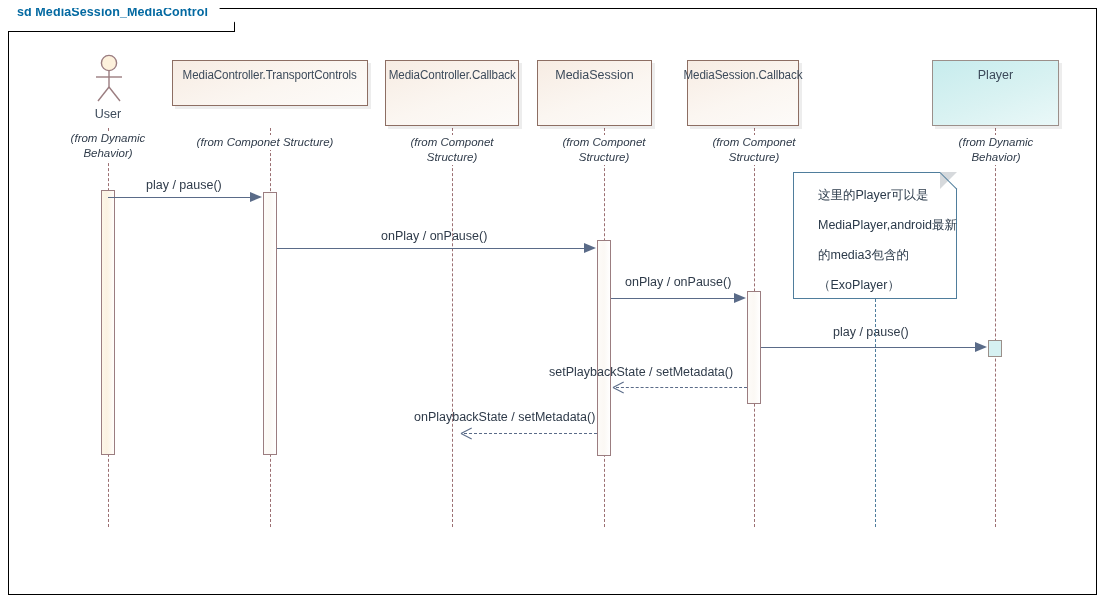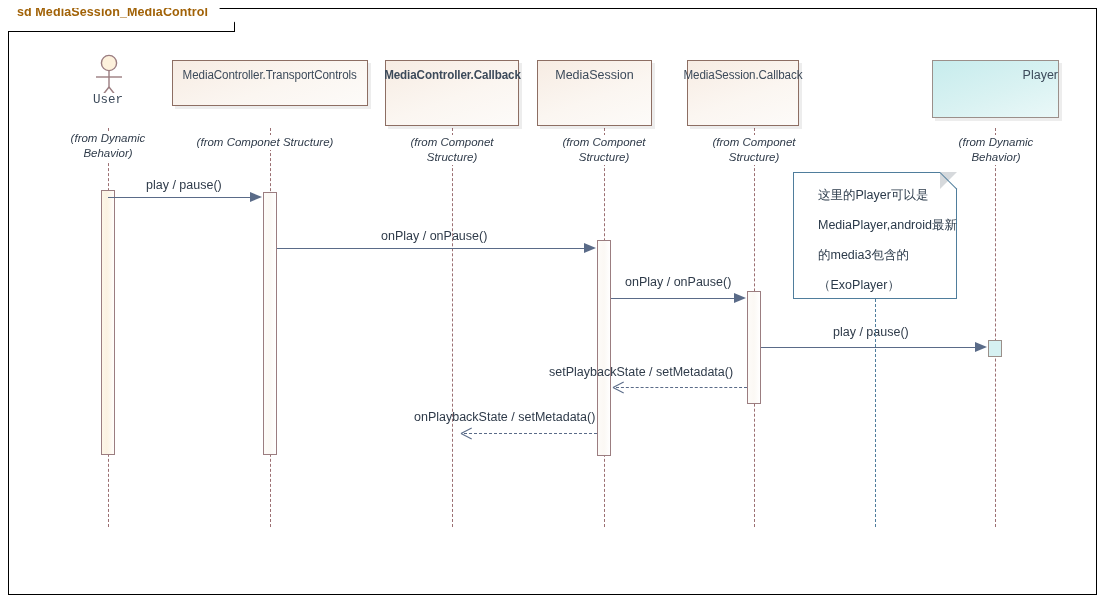--- a/index.html
+++ b/index.html
@@ -37,21 +37,21 @@
     display: flex;
     align-items: center;
     background: #ffffff;
     border: 1.5px solid #000000;
     border-top: none;
     border-left: none;
     box-sizing: border-box;
     clip-path: polygon(0 0, calc(100% - 16px) 0, 100% 60%, 100% 100%, 0 100%);
     font-size: 12.5px;
     font-weight: bold;
-    color: #a16207;
+    color: #0369a1;
     white-space: nowrap;
     letter-spacing: 0.1px;
   }
 
   
   .lifeline-dash {
     position: absolute;
     width: 0;
     border-left: 1.2px dashed #9b6f72;
     z-index: 1;
@@ -227,48 +227,48 @@
 
   <div class="actor" style="left:88px; top:54px; width:42px; height:50px;">
     <svg width="42" height="50" viewBox="0 0 42 50">
       <circle cx="21" cy="9" r="7.6" fill="#fdf1dc" stroke="#9b7d80" stroke-width="1.4"></circle>
       <line x1="21" y1="17" x2="21" y2="33" stroke="#9b7d80" stroke-width="1.4"></line>
       <line x1="8" y1="23" x2="34" y2="23" stroke="#9b7d80" stroke-width="1.4"></line>
       <line x1="21" y1="33" x2="10" y2="47" stroke="#9b7d80" stroke-width="1.4"></line>
       <line x1="21" y1="33" x2="32" y2="47" stroke="#9b7d80" stroke-width="1.4"></line>
     </svg>
   </div>
-  <div class="actor-name" style="left:68px; top:93px; width:80px;font-family:Liberation Mono, monospace;">User</div>
+  <div class="actor-name" style="left:68px; top:107px; width:80px;">User</div>
   <div class="part-sub" style="left:58px; top:131px; width:100px;">(from Dynamic</div>
   <div class="part-sub" style="left:58px; top:146px; width:100px;">Behavior)</div>
 
   <div class="part-box" style="left:172px; top:60px; width:196px; height:46px;">
     <span class="part-title condensed">MediaController.TransportControls</span>
   </div>
   <div class="part-sub" style="left:170px; top:135px; width:190px;">(from Componet Structure)</div>
 
-  <div class="part-box" style="left:385px; top:60px; width:134px; height:66px;font-weight:bold;">
+  <div class="part-box" style="left:385px; top:60px; width:134px; height:66px;">
     <span class="part-title condensed">MediaController.Callback</span>
   </div>
   <div class="part-sub" style="left:387px; top:135px; width:130px;">(from Componet</div>
   <div class="part-sub" style="left:387px; top:150px; width:130px;">Structure)</div>
 
   <div class="part-box" style="left:537px; top:60px; width:115px; height:66px;">
     <span class="part-title">MediaSession</span>
   </div>
   <div class="part-sub" style="left:539px; top:135px; width:130px;">(from Componet</div>
   <div class="part-sub" style="left:539px; top:150px; width:130px;">Structure)</div>
 
   <div class="part-box" style="left:687px; top:60px; width:112px; height:66px;">
     <span class="part-title condensed">MediaSession.Callback</span>
   </div>
   <div class="part-sub" style="left:689px; top:135px; width:130px;">(from Componet</div>
   <div class="part-sub" style="left:689px; top:150px; width:130px;">Structure)</div>
 
-  <div class="part-box player" style="left:932px; top:60px; width:127px; height:58px;justify-content:flex-end;">
+  <div class="part-box player" style="left:932px; top:60px; width:127px; height:66px;">
     <span class="part-title">Player</span>
   </div>
   <div class="part-sub" style="left:935px; top:135px; width:122px;">(from Dynamic</div>
   <div class="part-sub" style="left:935px; top:150px; width:122px;">Behavior)</div>
 
   <div class="activation" style="left:101px; top:190px; width:14px; height:265px;"></div>
   <div class="activation plain" style="left:263px; top:192px; width:14px; height:263px;"></div>
   <div class="activation plain" style="left:597px; top:240px; width:14px; height:216px;"></div>
   <div class="activation plain" style="left:747px; top:291px; width:14px; height:113px;"></div>
   <div class="activation cyan" style="left:988px; top:340px; width:14px; height:17px;"></div>

